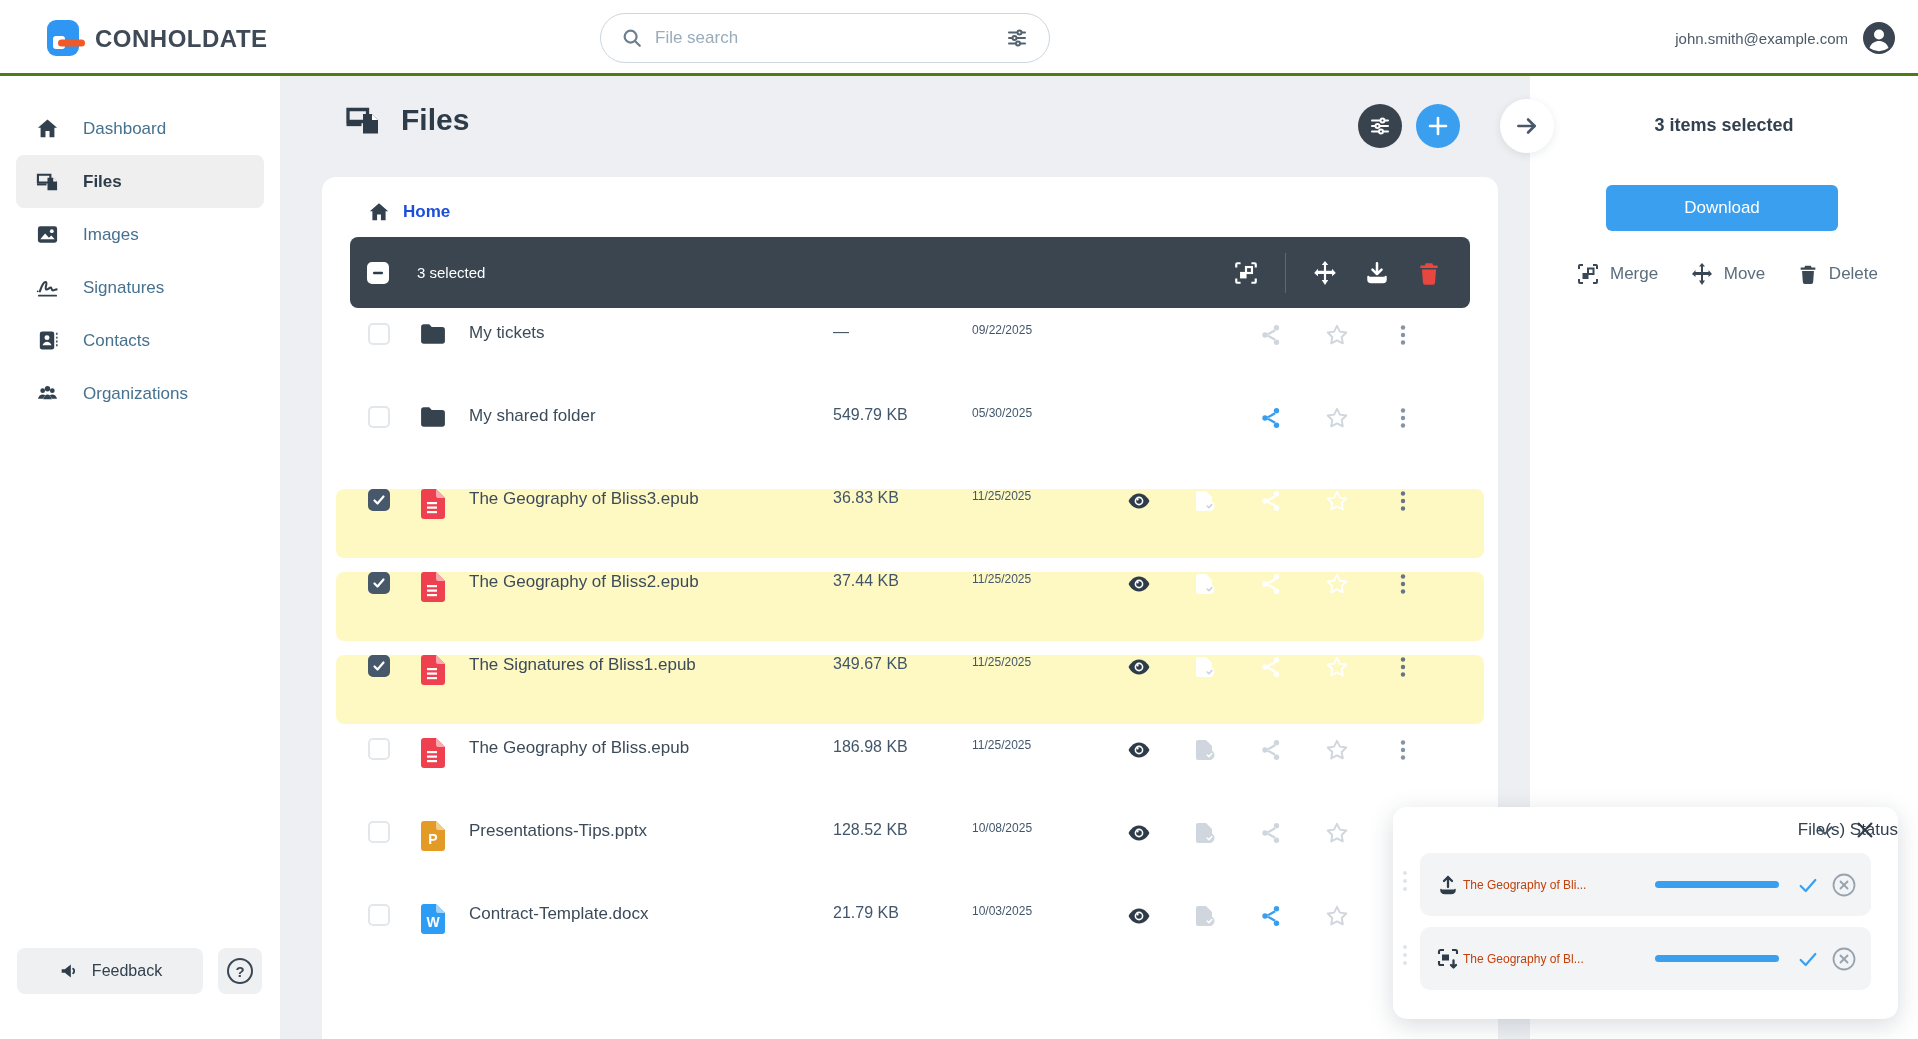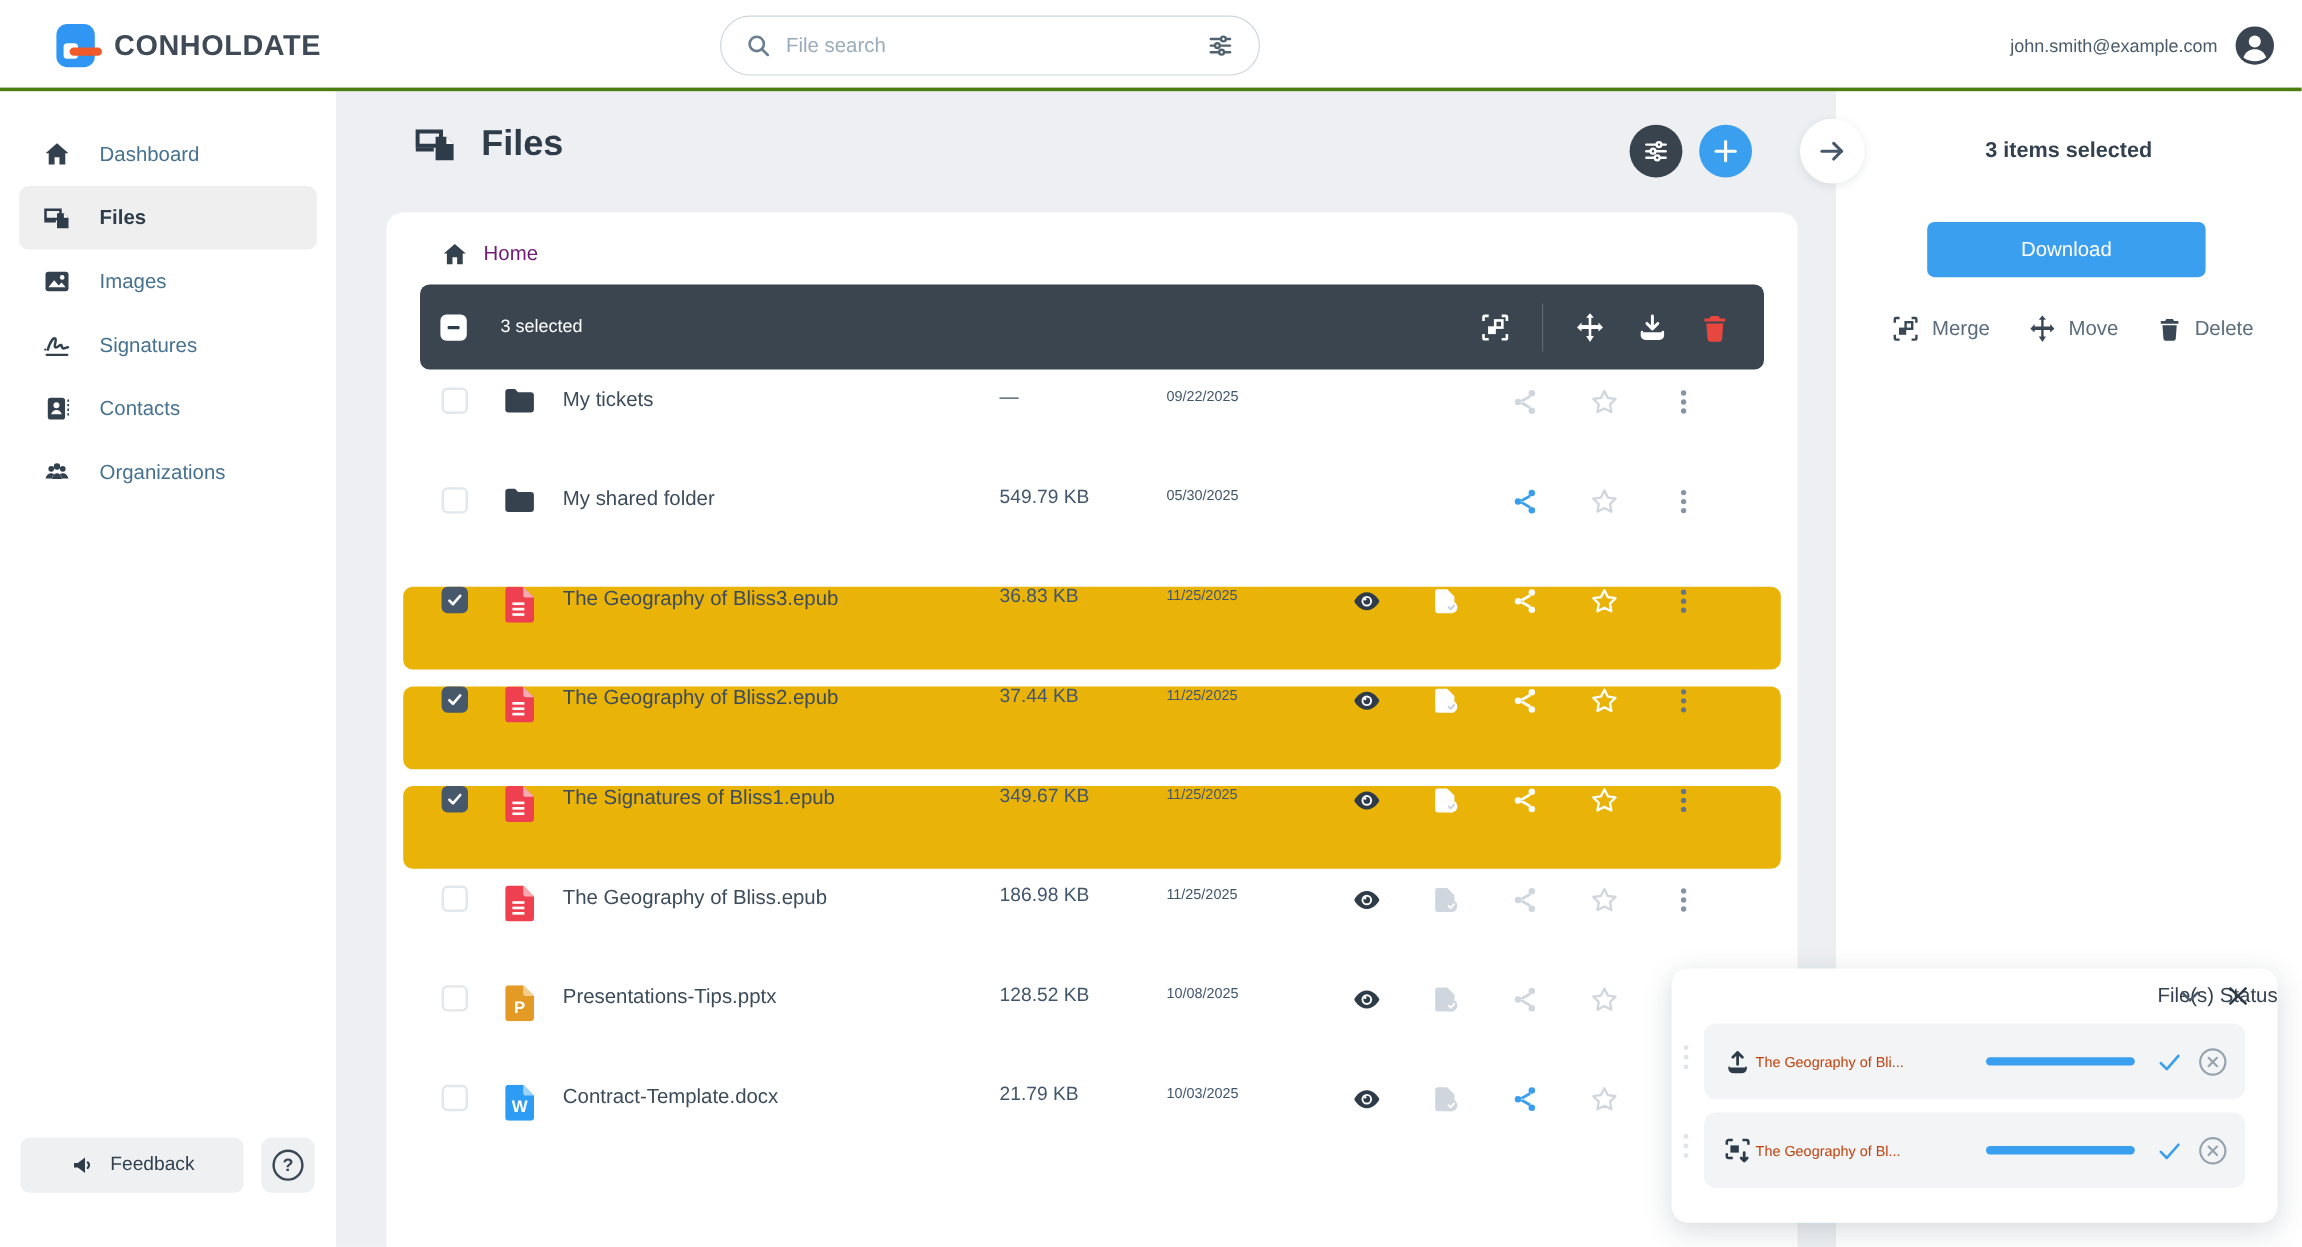--- a/index.html
+++ b/index.html
@@ -48,34 +48,34 @@
   .main-header { position:absolute; left:65px; top:26px; display:flex; align-items:center; gap:20px; }
   .main-title { font-size:30px; font-weight:bold; color:#2e3b48; }
   .round-btn { position:absolute; width:44px; height:44px; border-radius:50%; border:0;
     display:flex; align-items:center; justify-content:center; cursor:pointer; }
   .filter-btn { left:1078px; top:28px; background:#38434e; }
   .add-btn { left:1136px; top:28px; background:#3b9ff0; }
 
   .card { position:absolute; left:42px; top:101px; width:1176px; height:960px;
     background:#fff; border-radius:14px; }
   .breadcrumb-row { display:flex; align-items:center; gap:13px; padding:24px 0 14px 46px; cursor:pointer; }
-  .breadcrumb-label { font-size:17px; font-weight:normal; color:#701a75; }
+  .breadcrumb-label { font-size:17px; font-weight:bold; color:#1d4ed8; }
 
   .sel-toolbar { margin:0 28px; height:71px; background:#3a4550; border-radius:8px;
     display:flex; align-items:center; padding:0 28px 0 17px; }
   .sel-count { margin-left:28px; font-size:15px; color:#fff; }
   .tb-actions { margin-left:auto; display:flex; align-items:center; gap:26px; }
   .tb-ic { width:26px; height:26px; cursor:pointer; }
   .tb-divider { width:1px; height:40px; background:#5c6873; }
 
   .rows { margin-top:8px; }
   .row { height:83px; position:relative; padding:7px 0; cursor:pointer; }
   .row-inner { height:69px; margin:0 14px; border-radius:8px; display:flex; align-items:flex-start;
     padding-left:32px; position:relative; }
-  .row.selected .row-inner { background:#eab308; }
+  .row.selected .row-inner { background:#fef9c3; }
   .cb { width:22px; height:22px; border-radius:5px; background:#fff; border:2px solid #e2e7eb;
     flex:0 0 22px; cursor:pointer; display:flex; align-items:center; justify-content:center; }
   .row.selected .cb { background:#47586a; border-color:#47586a; }
   .file-ic { margin-left:29px; width:28px; display:flex; justify-content:center; }
   .row-name { margin-left:22px; font-size:17px; color:#3c4b59; width:330px; }
   .col-size { position:absolute; left:497px; font-size:16px; color:#42566b; }
   .col-date { position:absolute; left:636px; font-size:12px; color:#42566b; }
   .row-actions { position:absolute; right:61px; width:304px; display:flex; justify-content:space-between; }
   .act { width:40px; display:flex; justify-content:center; align-items:center; cursor:pointer; }
   .act svg { width:24px; height:24px; }

